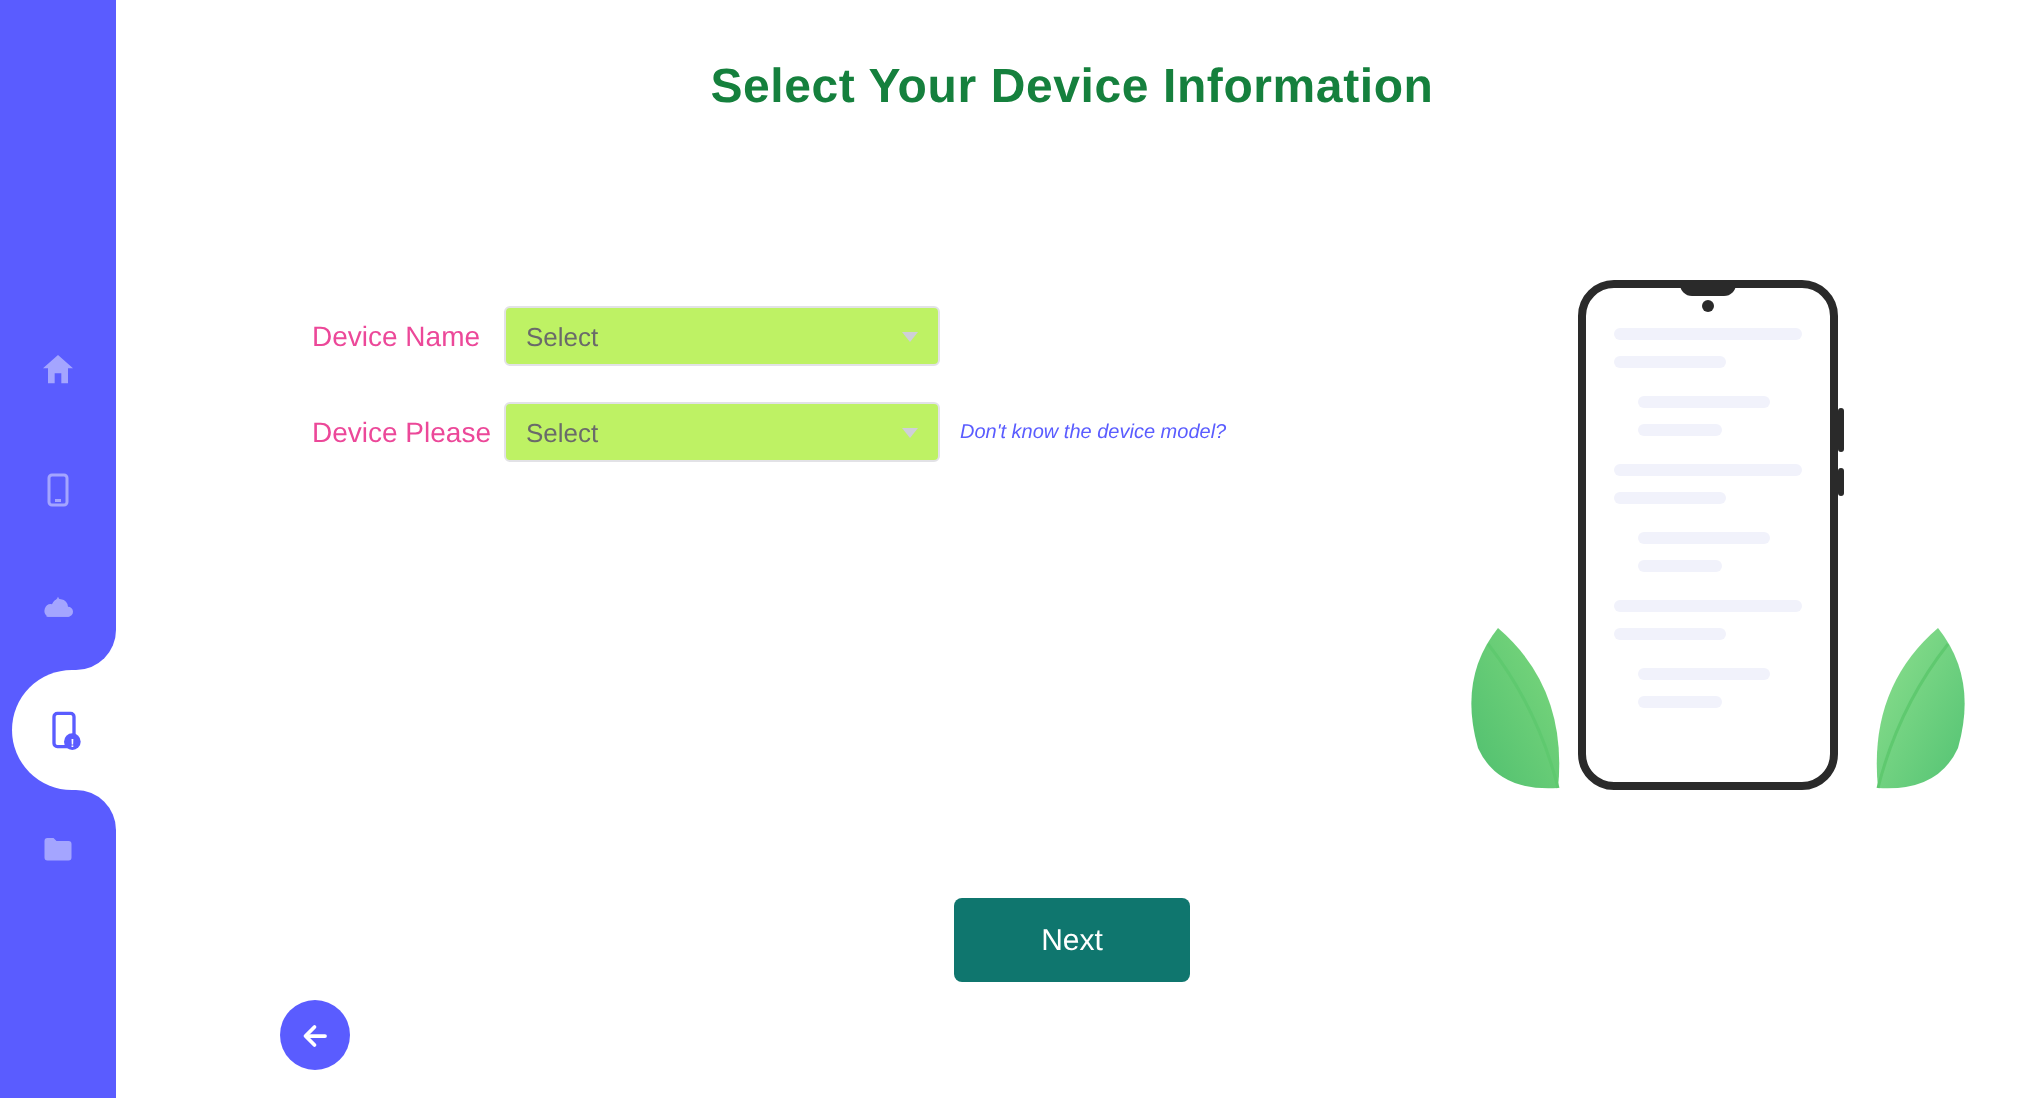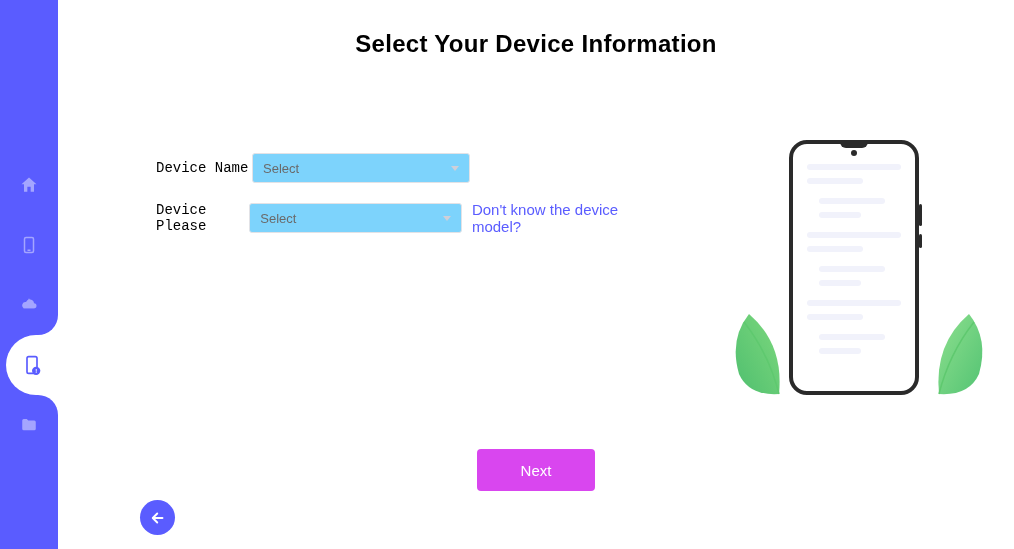--- a/index.html
+++ b/index.html
@@ -61,21 +61,21 @@
     .sidebar-item.active svg { opacity: 1; }
     .main {
       flex: 1;
       position: relative;
       padding: 30px 0 0 0;
     }
     .page-title {
       text-align: center;
       font-size: 24px;
       font-weight: 700;
-      color: #000000;
+      color: #15803d;
       letter-spacing: 0.3px;
     }
     .content {
       display: flex;
       margin-top: 95px;
       padding-left: 98px;
     }
     .form-area { width: 510px; }
     .instruction {
       font-size: 14px;
@@ -85,49 +85,49 @@
       margin-bottom: 38px;
     }
     .form-row {
       display: flex;
       align-items: center;
       margin-bottom: 18px;
     }
     .form-label {
       width: 96px;
       font-size: 14px;
-      color: #000000;
-      font-family: Liberation Mono, monospace;
+      color: #ec4899;
     }
     .select-box {
       width: 218px;
       height: 30px;
       border: 1px solid #e2e2e6;
       border-radius: 3px;
-      background: #7dd3fc;
+      background: #bef264;
       display: flex;
       align-items: center;
       justify-content: space-between;
       padding: 0 10px;
       font-size: 13px;
       color: #6a6a6a;
       cursor: pointer;
     }
     .select-box .chev {
       width: 0; height: 0;
       border-left: 4px solid transparent;
       border-right: 4px solid transparent;
       border-top: 5px solid #cfcfd8;
     }
     .help-link {
       margin-left: 10px;
-      font-size: 15px;
+      font-size: 10px;
       color: #5a5cff;
       text-decoration: none;
       cursor: pointer;
+      font-style: italic;
     }
     .illustration {
       position: absolute;
       right: 45px;
       top: 130px;
       width: 220px;
       height: 275px;
     }
     .leaf {
       position: absolute;
@@ -188,21 +188,21 @@
     .pl.short { width: 60%; }
     .pl.indent { margin-left: 12px; width: 70%; }
     .pl.s2 { margin-left: 12px; width: 45%; }
     .next-btn {
       position: absolute;
       left: 50%;
       transform: translateX(-50%);
       bottom: 58px;
       width: 118px;
       height: 42px;
-      background: #d946ef;
+      background: #0f766e;
       color: #fff;
       border: none;
       border-radius: 4px;
       font-size: 15px;
       cursor: pointer;
     }
     .back-btn {
       position: absolute;
       left: 82px;
       bottom: 14px;

